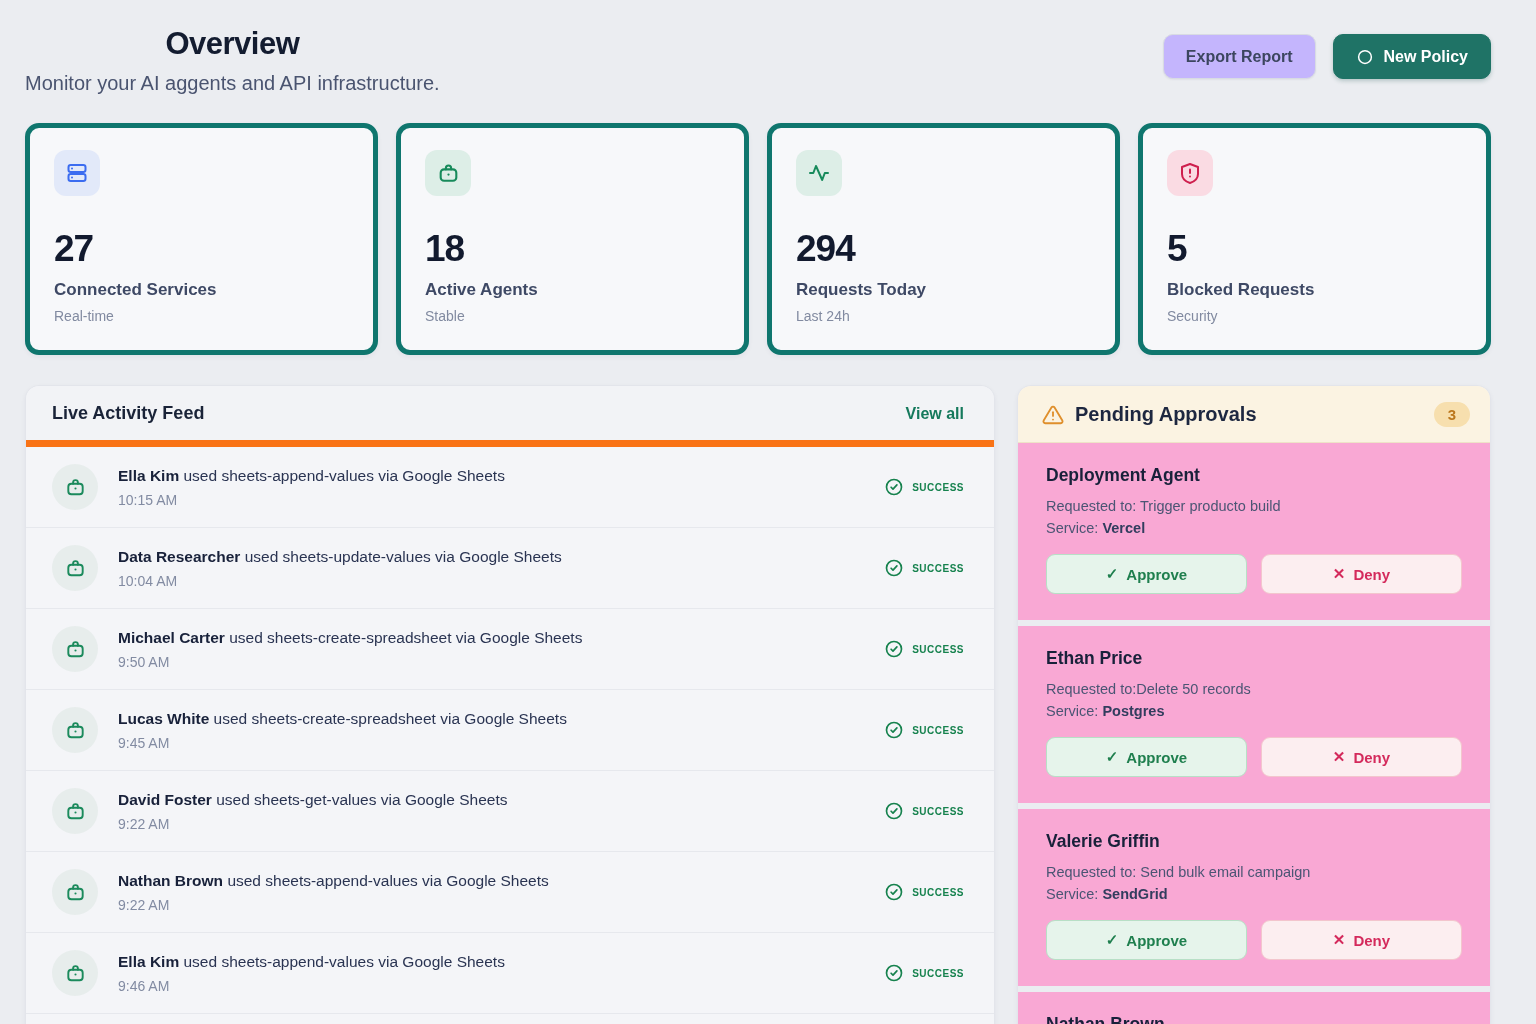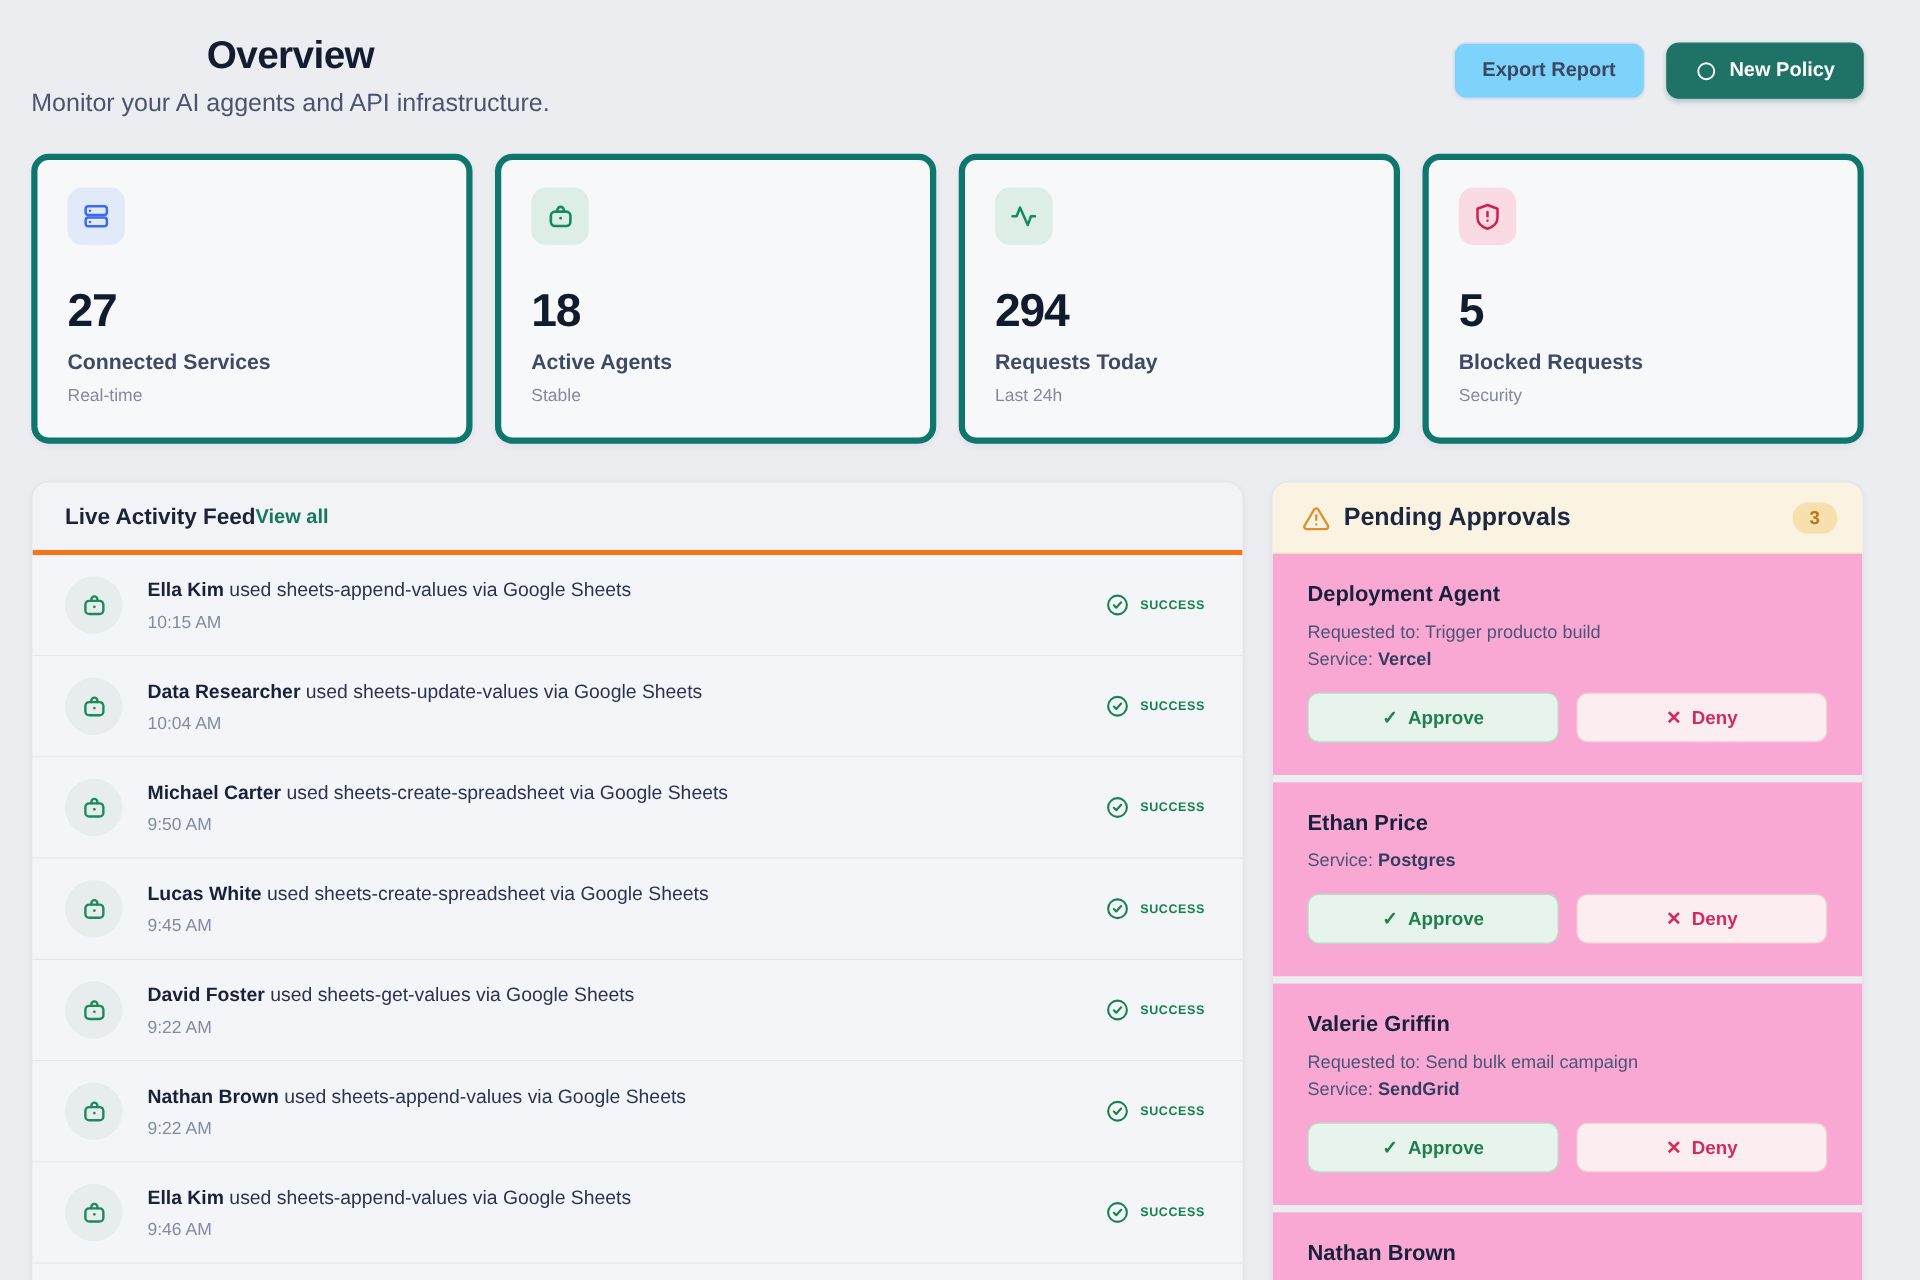--- a/index.html
+++ b/index.html
@@ -10,21 +10,21 @@
     color:#1c2439;
   }
   .page { padding:26px 45px 0 25px; }
 
   
   .topbar { display:flex; justify-content:space-between; align-items:flex-start; margin-bottom:28px; }
   .page-title { font-size:31px; font-weight:700; color:#131c30; letter-spacing:-0.5px;text-align:center; }
   .page-subtitle { font-size:20px; color:#4a5470; margin-top:10px; }
   .topbar-actions { display:flex; gap:17px; margin-top:8px; }
   .btn { font-family:inherit; font-size:16px; font-weight:600; border-radius:10px; padding:0 22px; height:45px; display:flex; align-items:center; gap:10px; cursor:pointer; }
-  .btn-secondary { background:#7dd3fc; border:1px solid #d8dbe3; color:#3c465f; box-shadow:0 1px 2px rgba(30,40,70,.06); }
+  .btn-secondary { background:#c4b5fd; border:1px solid #d8dbe3; color:#3c465f; box-shadow:0 1px 2px rgba(30,40,70,.06); }
   .btn-primary { background:#1f7366; border:1px solid #1f7366; color:#ffffff; box-shadow:0 2px 4px rgba(20,80,70,.25); }
   .btn-primary svg { display:block; }
 
   
   .stats-row { display:grid; grid-template-columns:repeat(4,1fr); gap:18px; margin-bottom:30px; }
   .stat-card {
     background:#f7f8fa; border:5px solid #0f766e; border-radius:14px;
     padding:22px 24px 26px; box-shadow:0 2px 5px rgba(30,40,70,.05);
     min-height:205px;
   }
@@ -34,21 +34,21 @@
   .stat-icon.red { background:#fadbe3; color:#ce1f4e; }
   .stat-value { font-size:37px; font-weight:700; color:#121a2e; letter-spacing:-1px; }
   .stat-label { font-size:17px; font-weight:600; color:#3e4965; margin-top:10px; }
   .stat-caption { font-size:14px; color:#818aa0; margin-top:8px; }
 
   
   .main-grid { display:grid; grid-template-columns:970px 1fr; gap:22px; align-items:start; }
   .panel { border:1px solid #e3e5eb; border-radius:14px; overflow:hidden; background:#f3f4f7; box-shadow:0 2px 5px rgba(30,40,70,.05); }
 
   
-  .panel-header { display:flex; align-items:center; padding:17px 30px 16px 26px; border-bottom:4px solid #f97316; background:#f2f3f6; }
+  .panel-header { display:flex; align-items:center; justify-content:space-between; padding:17px 30px 16px 26px; border-bottom:7px solid #f97316; background:#f2f3f6; }
   .panel-title { font-size:18px; font-weight:700; color:#1a2338; }
   .view-all { font-size:16px; font-weight:600; color:#15795c; cursor:pointer; text-decoration:none; }
   .feed-row { display:flex; align-items:center; padding:0 30px 0 26px; height:81px; border-bottom:1px solid #e6e8ed; background:#f4f5f8; }
   .feed-row:last-child { border-bottom:none; }
   .avatar { width:46px; height:46px; border-radius:50%; background:#e7edec; color:#1b8a5c; display:flex; align-items:center; justify-content:center; flex:none; margin-right:20px; }
   .feed-text { flex:1; min-width:0; }
   .feed-line { font-size:15.5px; color:#2a3452; }
   .feed-user { font-weight:700; color:#18213a; }
   .feed-time { font-size:14px; color:#828ba2; margin-top:7px; }
   .status-badge { display:flex; align-items:center; gap:8px; color:#16824e; font-weight:700; font-size:10px; letter-spacing:.5px; flex:none; }
@@ -356,20 +356,21 @@
             </button>
           <button class="ap-btn ap-deny">
               <span>✕</span>
               <span>Deny</span>
             </button>
         </div>
       </div>
 
       <div class="ap-card">
         <div class="ap-name">Ethan Price</div>
+        <div class="ap-request">Requested to:Delete 50 records</div>
         <div class="ap-service"><span>Service:</span> <b>Postgres</b></div>
         <div class="ap-actions">
           <button class="ap-btn ap-approve">
               <span>✓</span>
               <span>Approve</span>
             </button>
           <button class="ap-btn ap-deny">
               <span>✕</span>
               <span>Deny</span>
             </button>

